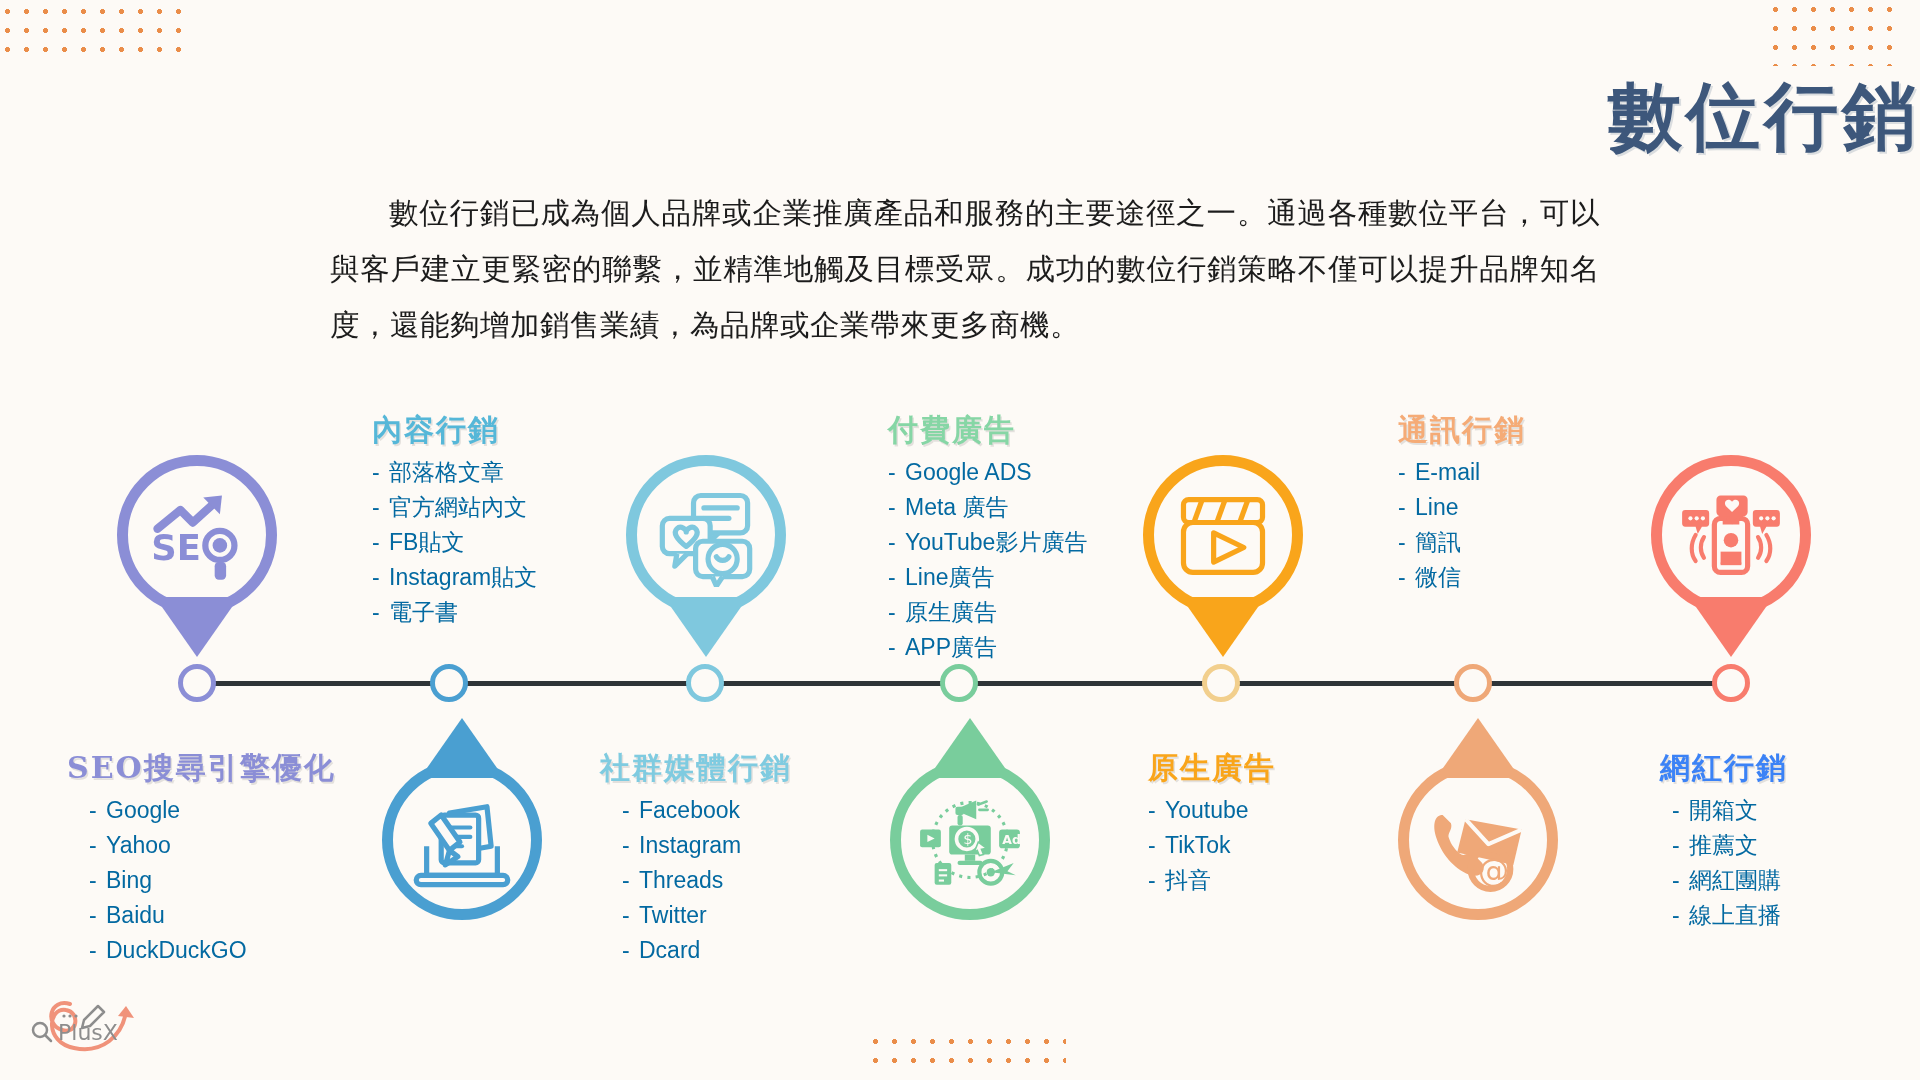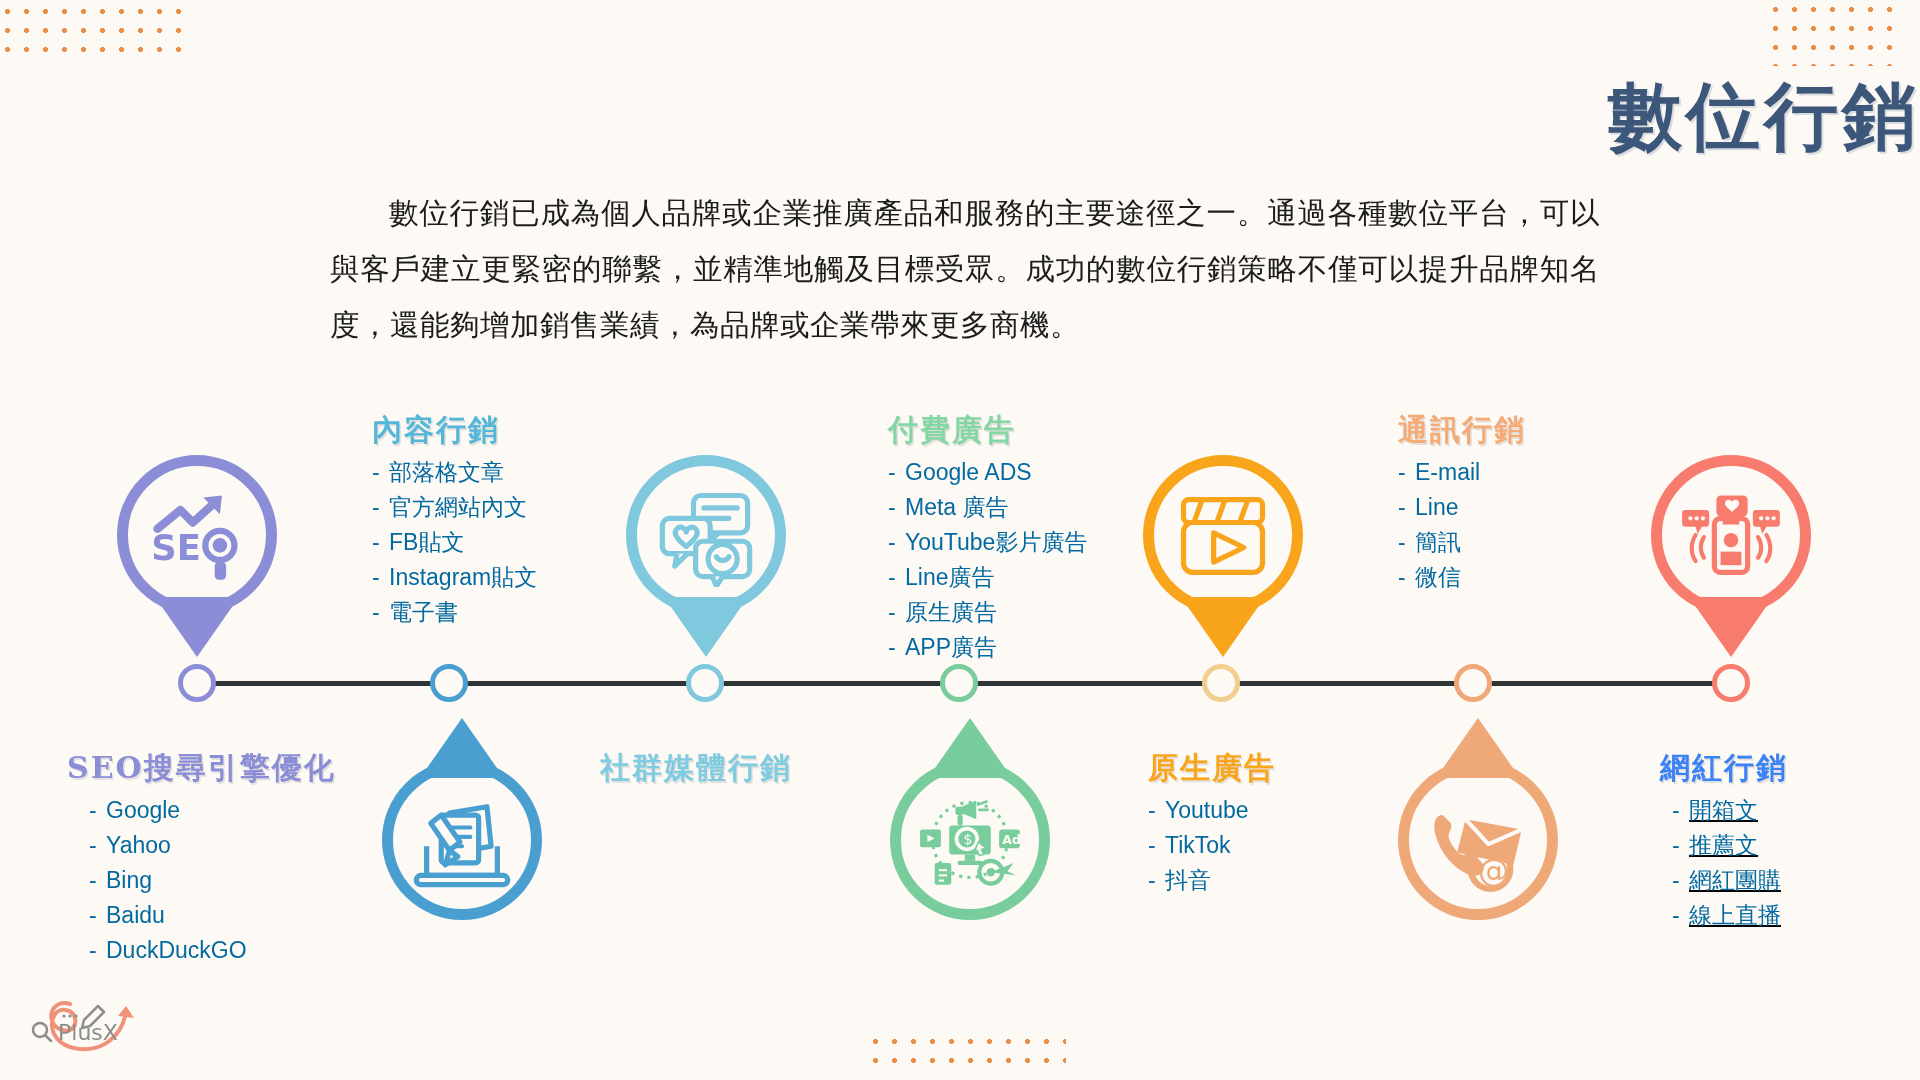--- a/index.html
+++ b/index.html
@@ -191,20 +191,27 @@
         <line x1="38" y1="47" x2="58" y2="47" stroke="#4a9fd1" stroke-width="4" stroke-linecap="round"></line>
         <line x1="38" y1="56" x2="50" y2="56" stroke="#4a9fd1" stroke-width="4" stroke-linecap="round"></line>
         <path d="M20 34 L30 26 L48 52 L38 60 Z" fill="#fdfaf6" stroke="#4a9fd1" stroke-width="5" stroke-linejoin="round"></path>
         <path d="M38 60 L34 74 L46 66 Z" fill="#fdfaf6" stroke="#4a9fd1" stroke-width="5" stroke-linejoin="round"></path>
       </svg>
     </div>
   </div>
 
   <div class="block" style="left:600px;top:748px;">
     <div class="blk-title" style="color:#7fcbe0;">社群媒體行銷</div>
+    <ul class="blk-list" style="padding-left:22px;">
+      <li><span class="dash">-</span><span>Facebook</span></li>
+      <li><span class="dash">-</span><span>Instagram</span></li>
+      <li><span class="dash">-</span><span>Threads</span></li>
+      <li><span class="dash">-</span><span>Twitter</span></li>
+      <li><span class="dash">-</span><span>Dcard</span></li>
+    </ul>
   </div>
 
   <div class="marker" style="left:890px;top:760px;">
     <div class="pin-up" style="--c:#79cd9c;">
       <div class="ring"></div>
       <div class="tail"></div>
       <div class="tail-mask"></div>
       <svg class="glyph" viewBox="0 0 100 100">
         <circle cx="50" cy="50" r="36" fill="none" stroke="#79cd9c" stroke-width="3" stroke-dasharray="3 5"></circle>
         <rect x="30" y="36" width="40" height="28" rx="3" fill="#79cd9c"></rect>
@@ -319,21 +326,21 @@
         <path d="M24 52 C20 58 20 66 24 72" fill="none" stroke="#f87c6d" stroke-width="4" stroke-linecap="round"></path>
         <path d="M16 50 C11 58 11 68 16 75" fill="none" stroke="#f87c6d" stroke-width="4" stroke-linecap="round"></path>
         <path d="M76 52 C80 58 80 66 76 72" fill="none" stroke="#f87c6d" stroke-width="4" stroke-linecap="round"></path>
         <path d="M84 50 C89 58 89 68 84 75" fill="none" stroke="#f87c6d" stroke-width="4" stroke-linecap="round"></path>
       </svg>
     </div>
   </div>
 
   <div class="block" style="left:1660px;top:748px;">
     <div class="blk-title" style="color:#3b82f6;">網紅行銷</div>
-    <ul class="blk-list" style="padding-left:12px;text-decoration:underline;">
+    <ul class="blk-list" style="padding-left:12px;">
       <li><span class="dash">-</span><span>開箱文</span></li>
       <li><span class="dash">-</span><span>推薦文</span></li>
       <li><span class="dash">-</span><span>網紅團購</span></li>
       <li><span class="dash">-</span><span>線上直播</span></li>
     </ul>
   </div>
 
   <svg class="logo" viewBox="0 0 150 70">
     <path d="M48 14 C28 8 22 34 40 40 C56 45 58 22 44 20 C26 17 22 52 52 58 C80 64 100 46 104 22" fill="none" stroke="#f0927a" stroke-width="4" stroke-linecap="round"></path>
     <path d="M96 26 L104 16 L112 28 Z" fill="#f0927a"></path>

